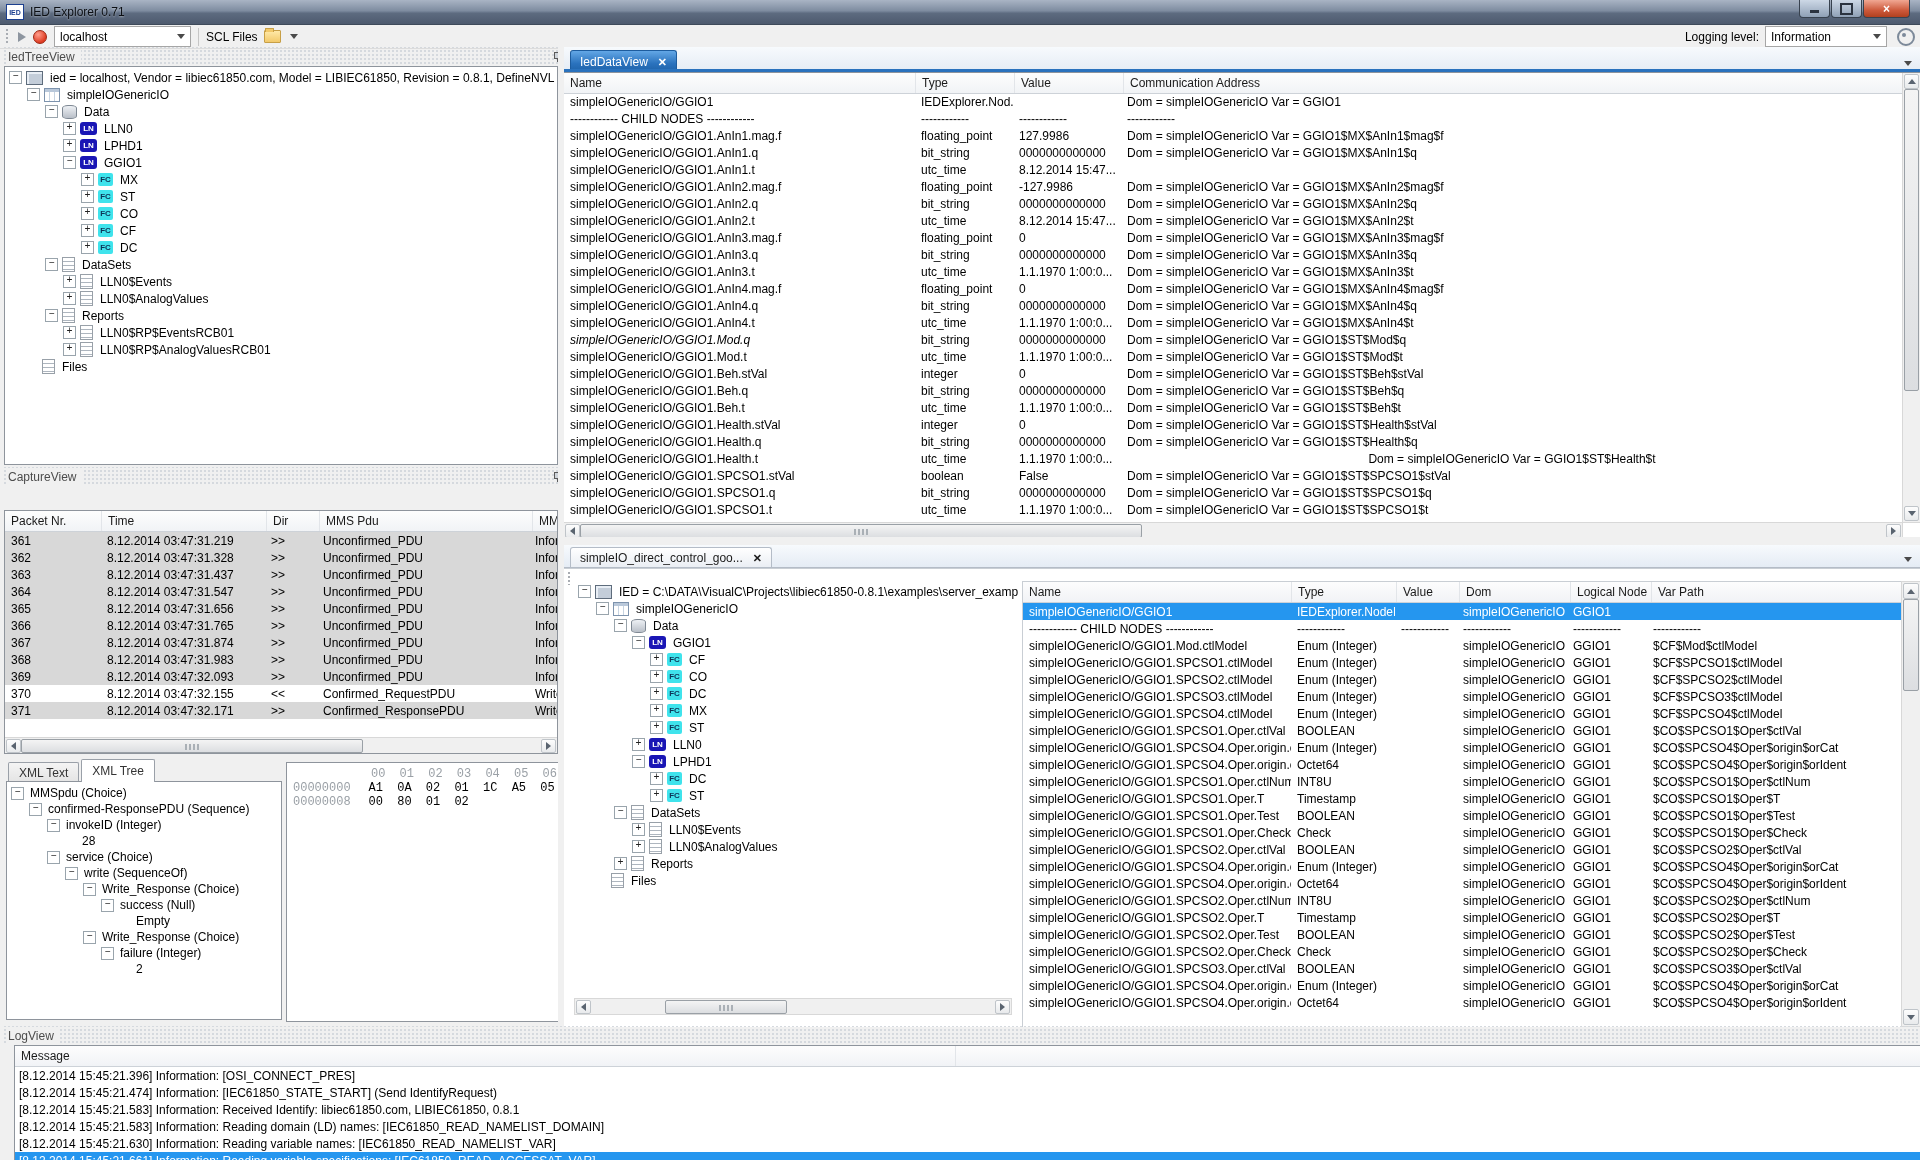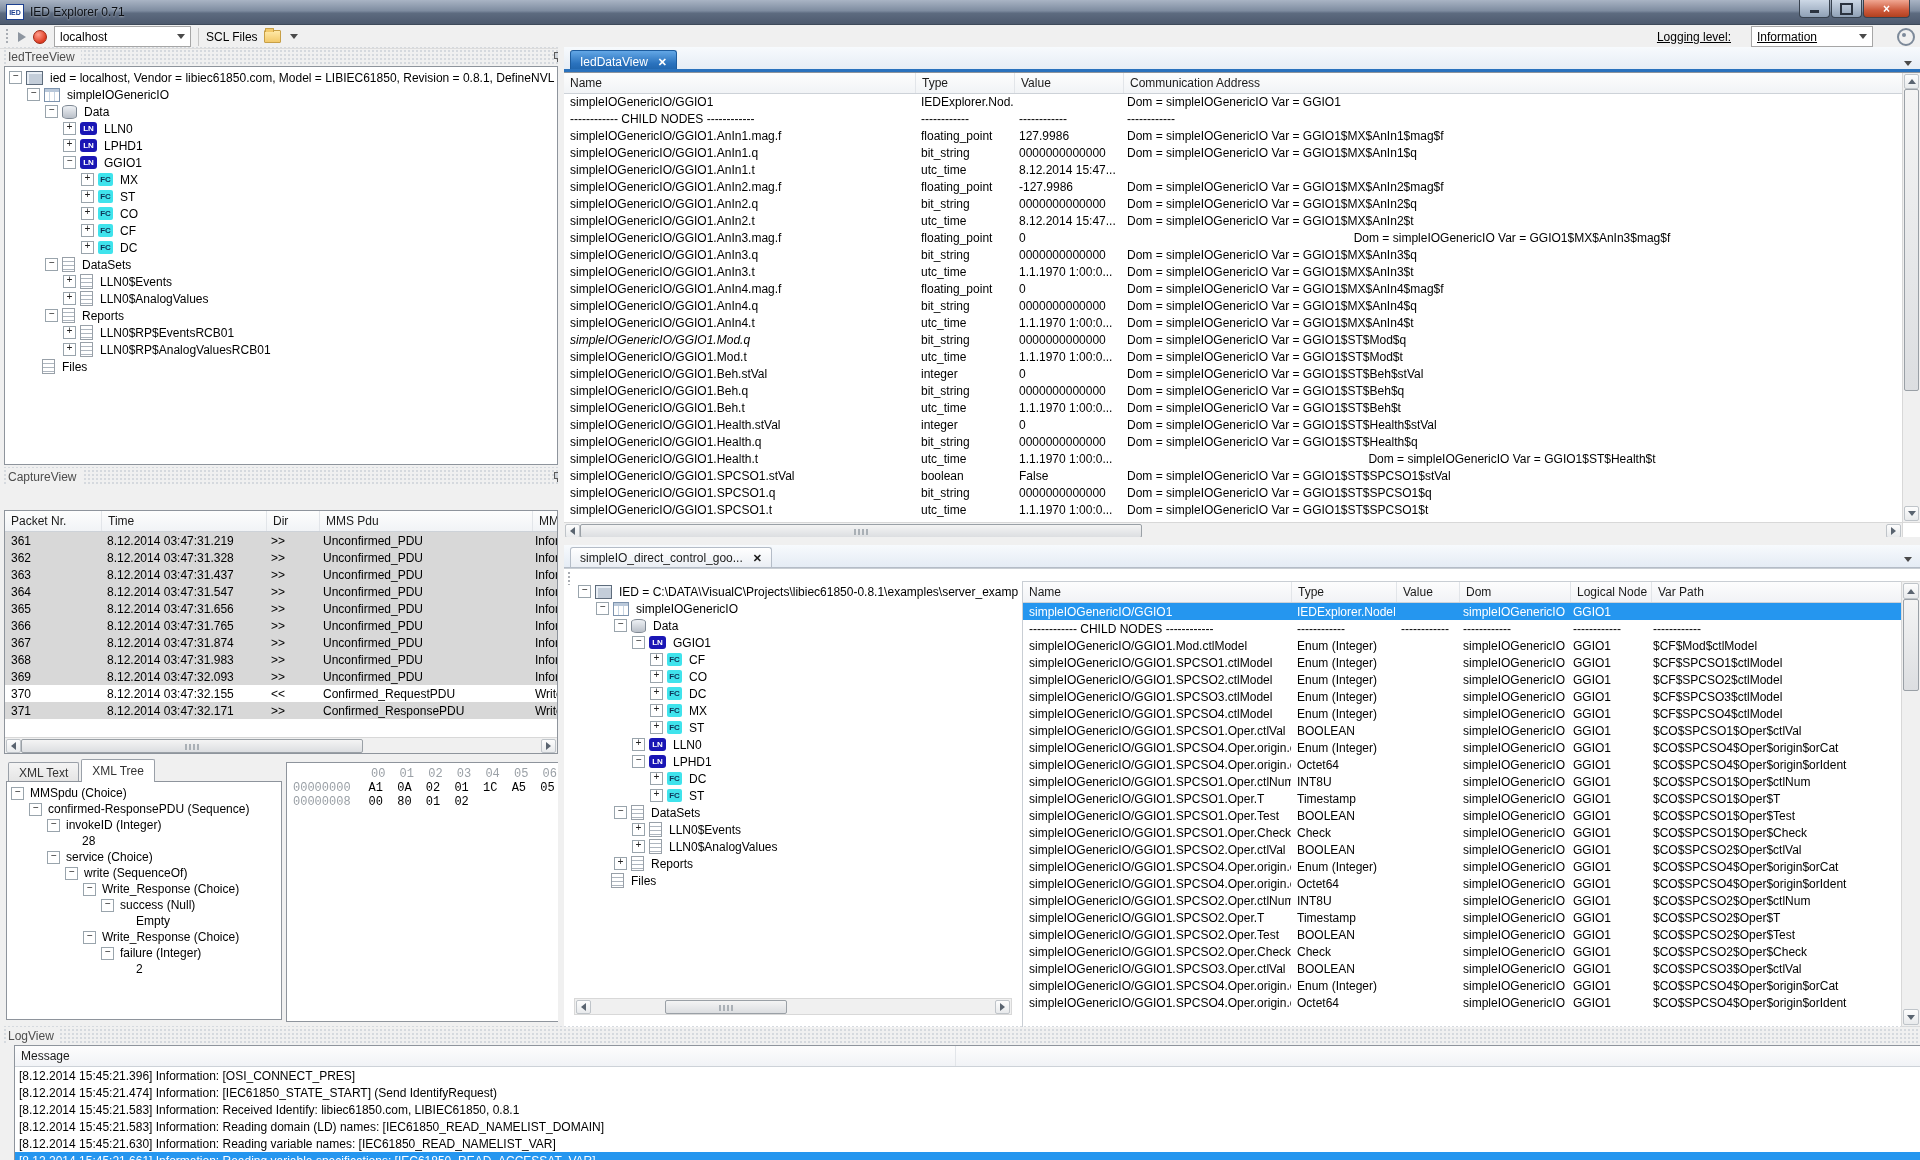--- a/index.html
+++ b/index.html
@@ -24,21 +24,21 @@
   .toolbar{height:23px;background:#f0f0f0;border-bottom:1px solid #dcdcdc;display:flex;align-items:center;padding:0 5px;}
   .grip{width:4px;height:17px;margin-right:5px;background-image:radial-gradient(circle,#a9adb3 1px,transparent 1.2px);background-size:4px 4px;}
   .tb-play{width:0;height:0;border-left:8px solid #8d959f;border-top:5px solid transparent;border-bottom:5px solid transparent;margin:0 7px 0 4px;}
   .tb-rec{width:12px;height:12px;border-radius:50%;background:radial-gradient(circle at 35% 30%,#ff9d8c,#df3c22 70%);border:1px solid #9c2613;margin-right:7px;}
   .combo{height:19px;border:1px solid #a6a6a6;background:#fff;display:flex;align-items:center;padding:0 5px;position:relative;}
   .combo .val{flex:1;}
   .arrow-dn{width:0;height:0;border-left:4px solid transparent;border-right:4px solid transparent;border-top:5px solid #4a4a4a;margin-left:6px;}
   .tb-sep{width:1px;height:18px;background:#c6c6c6;margin:0 7px;}
   .folder{width:15px;height:11px;background:linear-gradient(#ffe9a8,#f2c96a);border:1px solid #c79f46;border-radius:1px;position:relative;margin:0 3px 0 6px;}
   .folder:before{content:"";position:absolute;top:-3px;left:0;width:7px;height:3px;background:#f2c96a;border:1px solid #c79f46;border-bottom:none;border-radius:1px 1px 0 0;}
-  .tb-right{margin-left:auto;display:flex;align-items:center;gap:20px;text-decoration:underline;}
+  .tb-right{margin-left:auto;display:flex;align-items:center;gap:6px;}
   .settings{width:14px;height:14px;border-radius:50%;border:2px solid #7d8a9a;position:relative;margin-left:4px;}
   .settings:before{content:"";position:absolute;left:3px;top:3px;width:4px;height:4px;border-radius:50%;background:#7d8a9a;}
 
   
   .caption{height:19px;display:flex;align-items:center;padding:0 6px;color:#4c4c4c;
            background-image:radial-gradient(circle,#d5d9de 1px,transparent 1.15px);background-size:4px 4px;background-position:1px 2px;}
   .caption .cap-label{background:#f0f0f0;padding:0 6px 0 0;}
   .pin{width:11px;height:11px;position:relative;margin-left:auto;}
   .pin:before{content:"";position:absolute;left:1px;top:1px;width:7px;height:5px;border:1px solid #5a5a5a;background:#cfd4da;}
   .pin:after{content:"";position:absolute;left:4px;top:7px;width:1px;height:4px;background:#5a5a5a;}
@@ -520,21 +520,21 @@
         <div class="trowt ">
           <div class="td" style="width: 339px;">simpleIOGenericIO/GGIO1.AnIn2.t</div>
           <div class="td" style="width: 86px;">utc_time</div>
           <div class="td" style="width: 96px;">8.12.2014 15:47...</div>
           <div class="td" style="flex: 1 1 0%;">Dom = simpleIOGenericIO Var = GGIO1$MX$AnIn2$t</div>
         </div>
         <div class="trowt ">
           <div class="td" style="width: 339px;">simpleIOGenericIO/GGIO1.AnIn3.mag.f</div>
           <div class="td" style="width: 86px;">floating_point</div>
           <div class="td" style="width: 96px;">0</div>
-          <div class="td" style="flex: 1 1 0%; text-align: center;">Dom = simpleIOGenericIO Var = GGIO1$MX$AnIn3$mag$f</div>
+          <div class="td" style="flex: 1 1 0%;">Dom = simpleIOGenericIO Var = GGIO1$MX$AnIn3$mag$f</div>
         </div>
         <div class="trowt ">
           <div class="td" style="width: 339px;">simpleIOGenericIO/GGIO1.AnIn3.q</div>
           <div class="td" style="width: 86px;">bit_string</div>
           <div class="td" style="width: 96px;">0000000000000</div>
           <div class="td" style="flex: 1 1 0%;">Dom = simpleIOGenericIO Var = GGIO1$MX$AnIn3$q</div>
         </div>
         <div class="trowt ">
           <div class="td" style="width: 339px;">simpleIOGenericIO/GGIO1.AnIn3.t</div>
           <div class="td" style="width: 86px;">utc_time</div>

